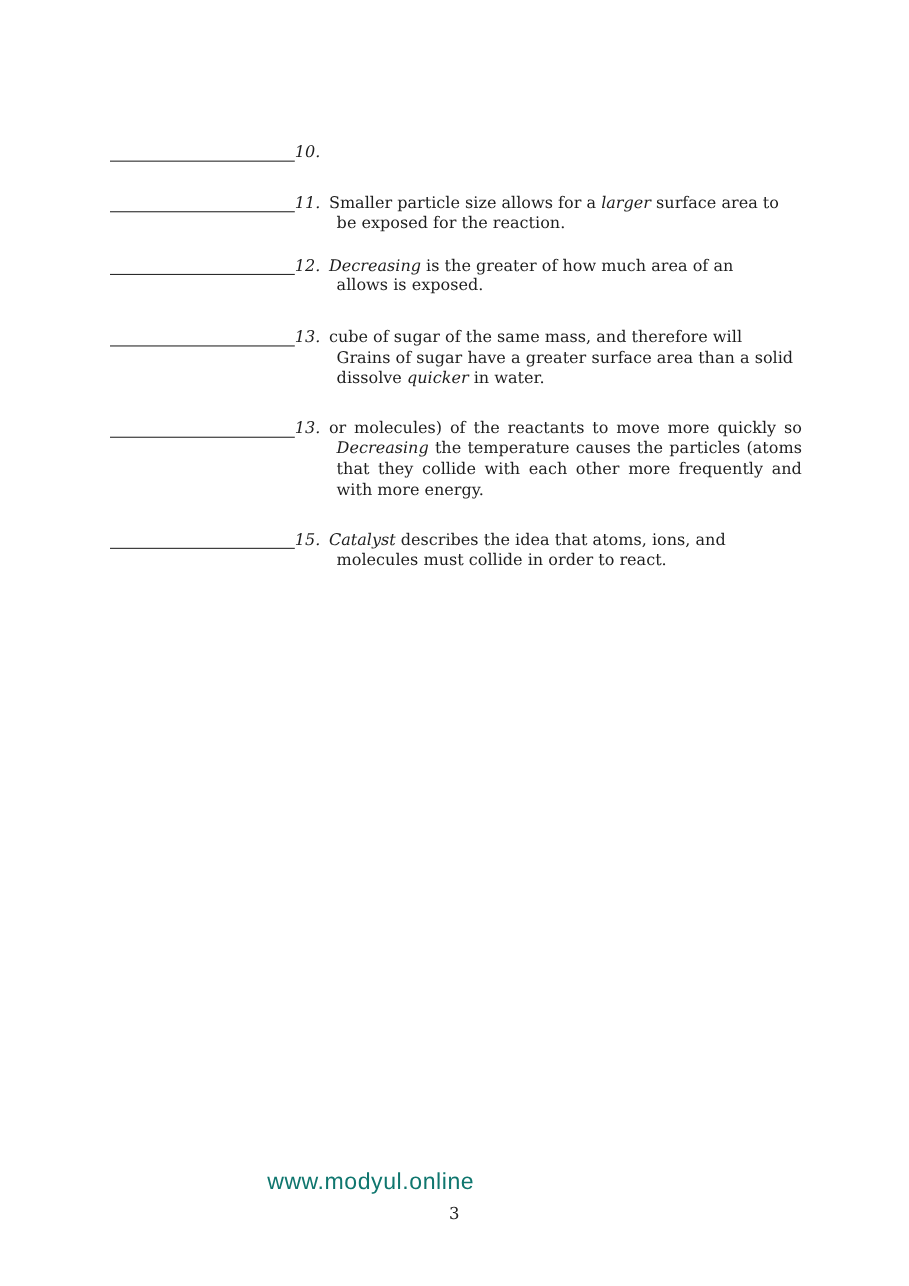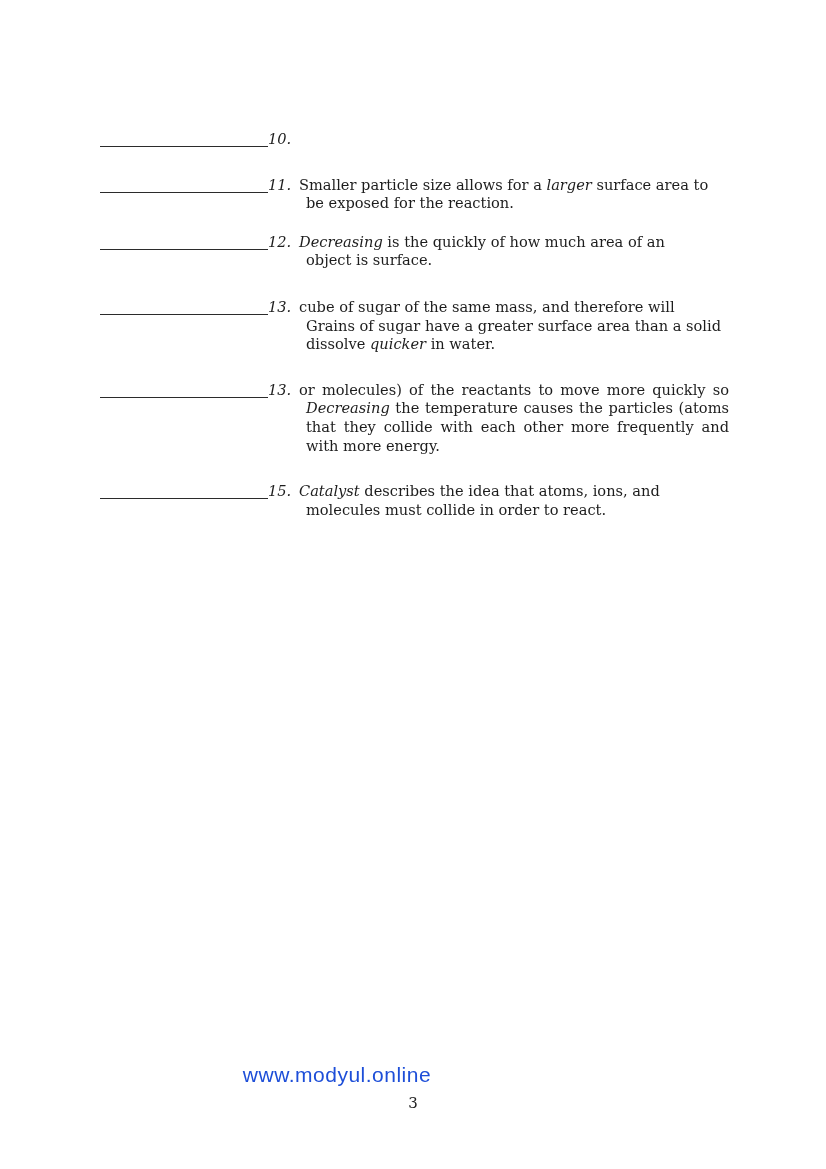--- a/index.html
+++ b/index.html
@@ -56,21 +56,21 @@
   }
   .watermark {
     position: absolute;
     top: 1063px;
     left: 0;
     width: 674px;
     text-align: center;
     font-family: "Liberation Sans", sans-serif;
     font-size: 21px;
     letter-spacing: 0.5px;
-    color: #1d4ed8;
+    color: #0f766e;
   }
 </style>
 </head>
 <body>
 
 <div class="page">
   <main class="content" id="question-list">
   <div class="item">
     <span class="blank"></span>
     <span class="num">10.</span>
@@ -82,22 +82,22 @@
     <div class="text">
           <div class="line"><span>Smaller particle size allows for a </span><em>larger</em><span> surface area to</span></div>
           <div class="line"><span>be exposed for the reaction.</span></div>
         </div>
   </div>
 
   <div class="item">
     <span class="blank"></span>
     <span class="num">12.</span>
     <div class="text">
-          <div class="line"><em>Decreasing</em><span> is the quickly of how much area of an</span></div>
-          <div class="line"><span>object is surface.</span></div>
+          <div class="line"><em>Decreasing</em><span> is the greater of how much area of an</span></div>
+          <div class="line"><span>allows is exposed.</span></div>
         </div>
   </div>
 
   <div class="item">
     <span class="blank"></span>
     <span class="num">13.</span>
     <div class="text">
           <div class="line"><span>cube of sugar of the same mass, and therefore will</span></div>
           <div class="line"><span>Grains of sugar have a greater surface area than a solid</span></div>
           <div class="line"><span>dissolve </span><em>quicker</em><span> in water.</span></div>

